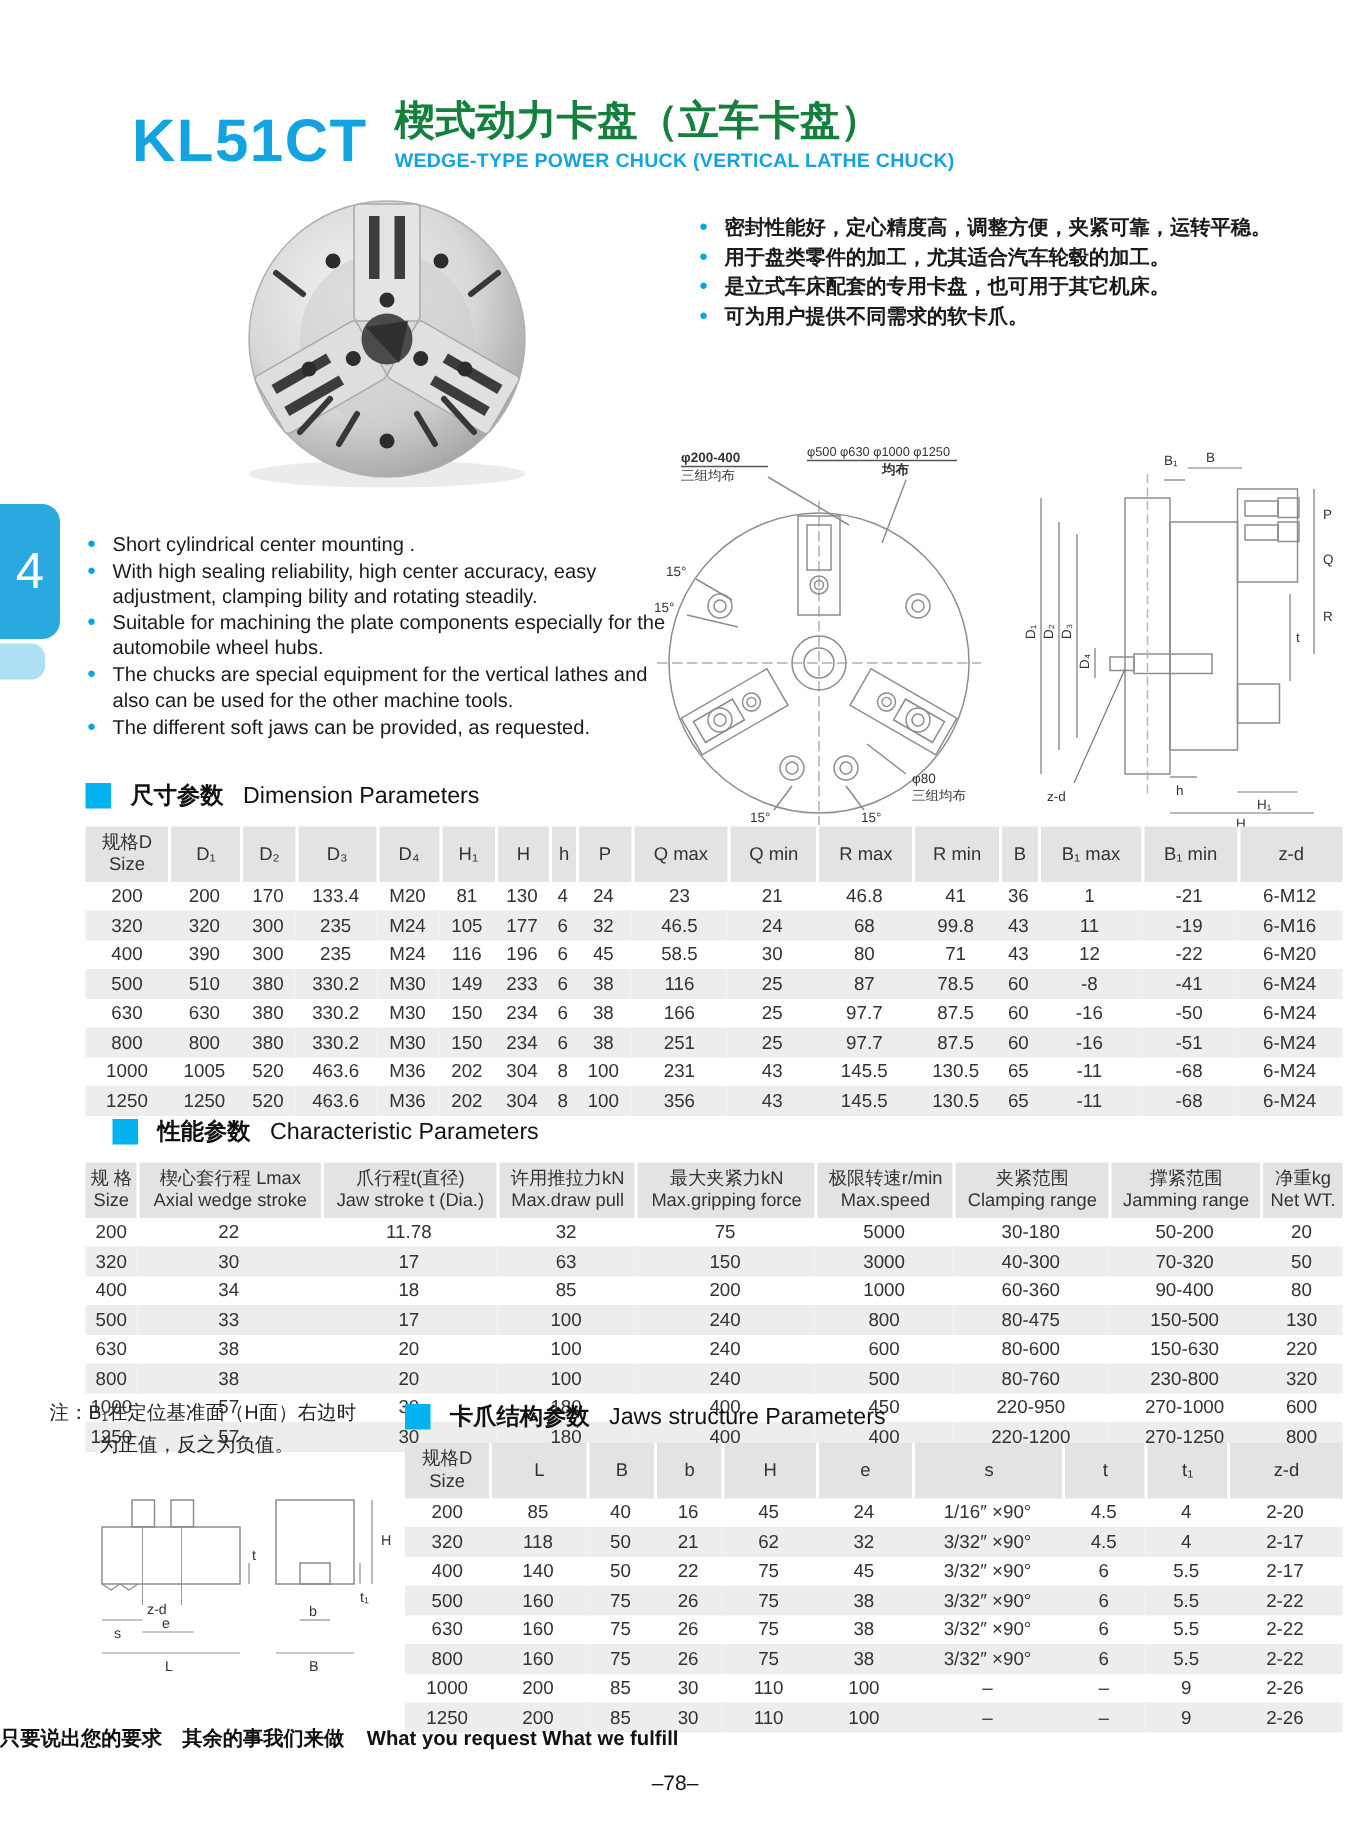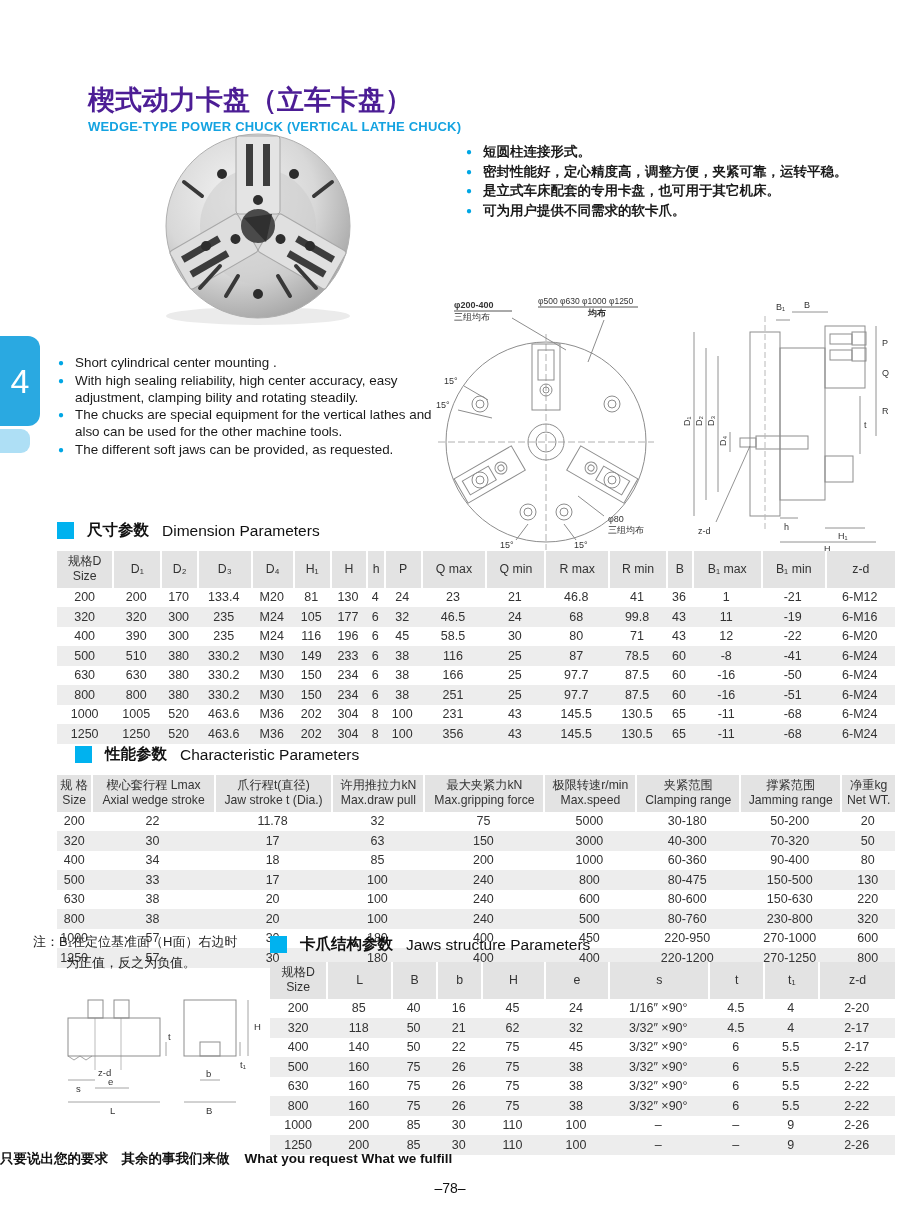--- a/index.html
+++ b/index.html
@@ -2,21 +2,21 @@
 <html><head>
 <meta charset="utf-8">
 <style>
   html,body{margin:0;padding:0;background:#fff;}
   .page{position:relative;width:900px;height:1229px;background:#fff;overflow:hidden;
         font-family:"Liberation Sans","DejaVu Sans",sans-serif;color:#222;}
 
   
   .title-block{position:absolute;left:88px;top:64px;display:flex;align-items:flex-start;gap:18px;}
   .model{font-size:40px;font-weight:bold;color:#14a3e1;letter-spacing:1px;line-height:1.1;margin-top:8px;}
-  .title-zh{font-size:27px;font-weight:bold;color:#4c1d95;line-height:1.2;margin-top:20px;}
+  .title-zh{font-size:27px;font-weight:bold;color:#15803d;line-height:1.2;}
   .title-en{font-size:13px;font-weight:bold;color:#14a3e1;margin-top:3px;letter-spacing:.2px;}
 
   
   .photo{position:absolute;left:110px;top:126px;width:290px;height:205px;}
 
   
   ul.features{list-style:none;margin:0;padding:0;}
   ul.features li{position:relative;padding-left:17px;}
   ul.features li::before{content:"●";position:absolute;left:0;top:0;color:#00a6e4;font-size:10px;}
   .features-zh{position:absolute;left:466px;top:142px;width:430px;}
@@ -65,20 +65,21 @@
   
   .footer{position:absolute;left:0;right:0;top:1150px;font-size:13.5px;font-weight:bold;color:#111;}
   .pagenum{position:absolute;left:0;right:0;top:1180px;text-align:center;font-size:14px;color:#111;}
 </style>
 </head>
 <body>
 
 <div class="page">
 
   <div class="title-block">
+    <div class="model">KL51CT</div>
     <div>
       <div class="title-zh">楔式动力卡盘（立车卡盘）</div>
       <div class="title-en">WEDGE-TYPE  POWER  CHUCK (VERTICAL LATHE CHUCK)</div>
     </div>
   </div>
 
   <div class="photo">
     <svg width="290" height="205" viewBox="0 0 290 205">
       <defs>
         <radialGradient id="mg" cx="40%" cy="35%" r="75%">
@@ -124,34 +125,35 @@
         <circle cx="112" cy="48" r="5"></circle>
           <circle cx="184" cy="48" r="5"></circle>
         <circle cx="148" cy="168" r="5"></circle>
       </g>
       <circle cx="148" cy="100" r="17" fill="#4a4a4a"></circle>
       <path d="M134 92 L162 88 L156 116 Z" fill="#303030"></path>
     </svg>
   </div>
 
   <ul class="features features-zh">
-      <li>短圆柱连接形式。</li>
       <li>密封性能好，定心精度高，调整方便，夹紧可靠，运转平稳。</li>
+      <li>用于盘类零件的加工，尤其适合汽车轮毂的加工。</li>
       <li>是立式车床配套的专用卡盘，也可用于其它机床。</li>
       <li>可为用户提供不同需求的软卡爪。</li>
     </ul>
 
   <div class="side-tab">
     <div class="tab-main">4</div>
     <div class="tab-sub"></div>
   </div>
 
   <ul class="features features-en">
       <li>Short cylindrical center mounting .</li>
       <li>With high sealing reliability, high center accuracy, easy adjustment, clamping bility and rotating steadily.</li>
+      <li>Suitable for machining the plate components especially for the automobile wheel hubs.</li>
       <li>The chucks are special equipment for the vertical lathes and also can be used for the other machine tools.</li>
       <li>The different soft jaws can be provided, as requested.</li>
     </ul>
 
   <div class="drawing dwg-front">
     <svg width="242" height="262" viewBox="0 0 242 262">
       <g fill="none" stroke="#8d8d8d" stroke-width="1">
         <circle cx="118" cy="152" r="100"></circle>
         <line x1="118" y1="44" x2="118" y2="260" stroke-dasharray="7 3" stroke="#b0b0b0"></line>
         <line x1="10" y1="152" x2="226" y2="152" stroke-dasharray="7 3" stroke="#b0b0b0"></line>

